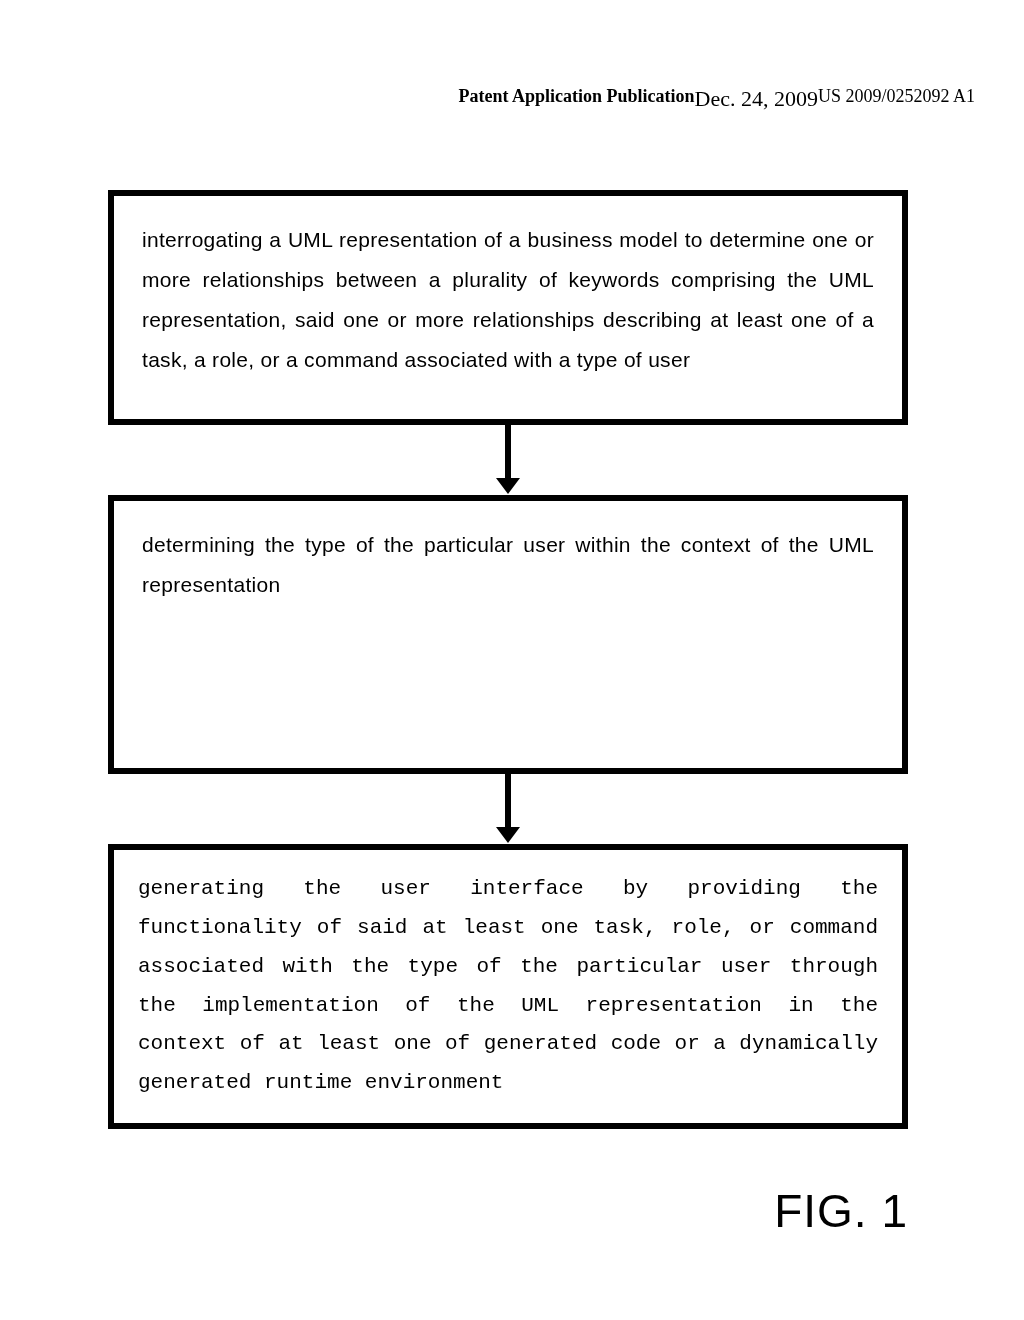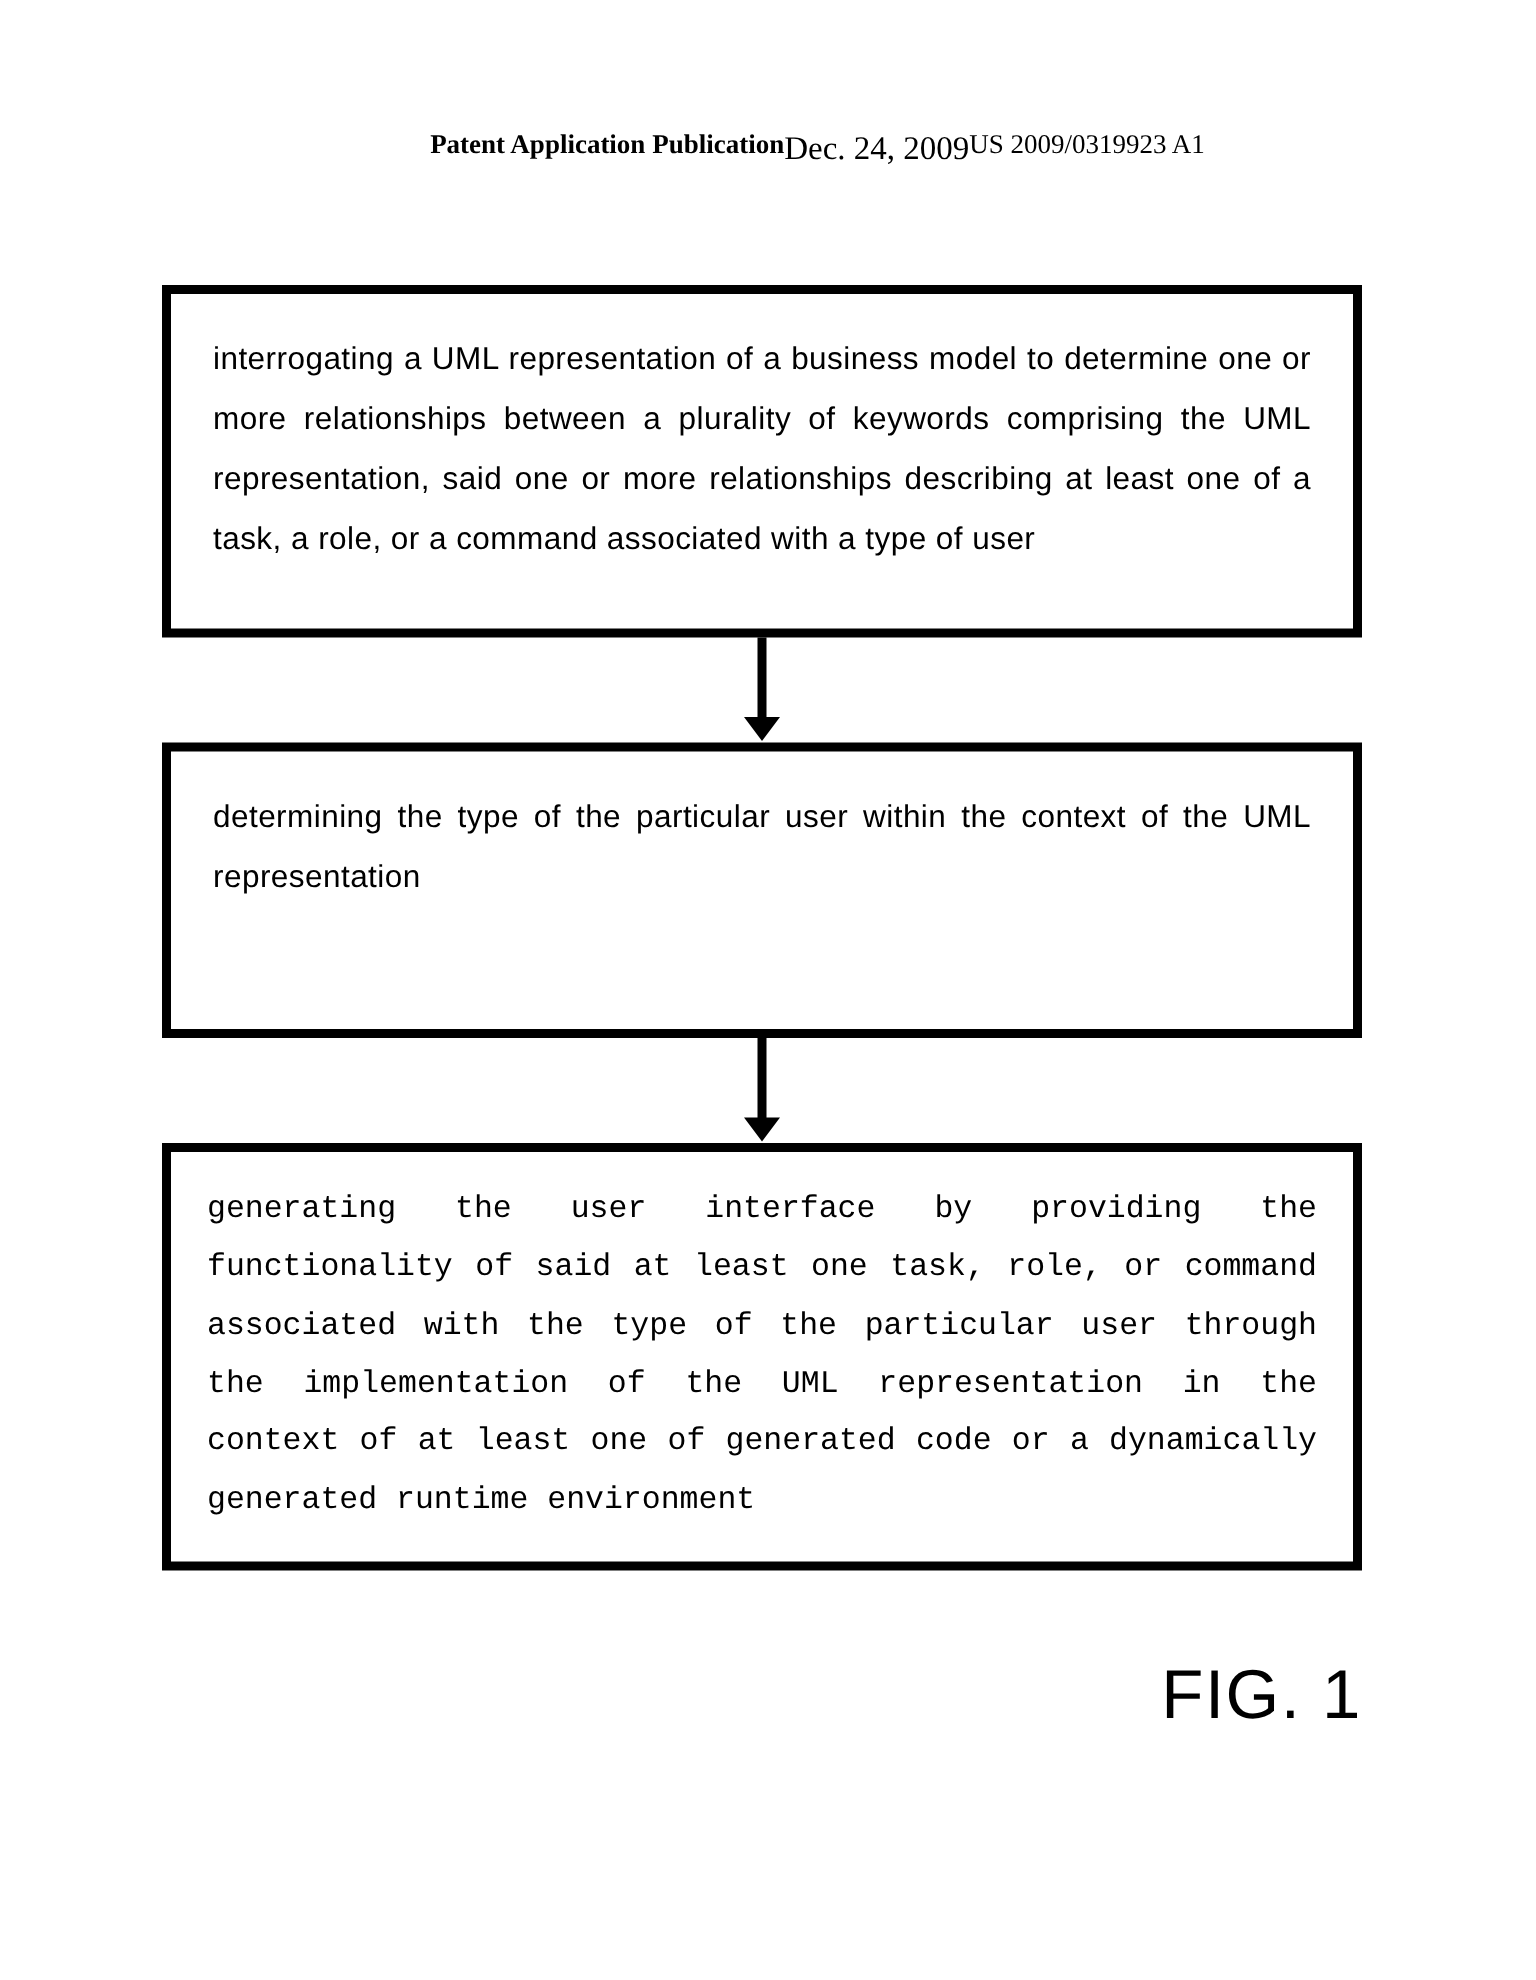--- a/index.html
+++ b/index.html
@@ -13,21 +13,21 @@
       background: #ffffff;
       font-family: Arial, Helvetica, sans-serif;
       position: relative;
     }
     .header {
       position: absolute;
       top: 86px;
       left: 0;
       width: 100%;
       display: flex;
-      justify-content: center;
+      justify-content: flex-end;
       padding: 0 49px 0 115px;
     }
     .header-left {
       font-weight: bold;
       font-size: 18px;
       font-family: "Times New Roman", Times, serif;
     }
     .header-center {
       font-size: 22px;
       font-family: Liberation Serif, serif;
@@ -48,21 +48,21 @@
       font-size: 21px;
       line-height: 1.9;
       text-align: justify;
     }
     .box1 {
       height: 235px;
       font-family: "Trebuchet MS", Verdana, sans-serif;
       letter-spacing: 0.3px;
     }
     .box2 {
-      height: 197px;
+      height: 279px;
       font-family: "Trebuchet MS", Verdana, sans-serif;
       letter-spacing: 0.3px;
     }
     .box3 {
       font-family: Liberation Mono, monospace;
       padding: 20px 24px;
       line-height: 1.85;
     }
     .arrow-container {
       display: flex;
@@ -96,21 +96,21 @@
       margin-top: 55px;
       letter-spacing: 1px;
     }
   </style>
 </head>
 <body>
 
 <div class="header">
   <span class="header-left">Patent Application Publication</span>
   <span class="header-center">Dec. 24, 2009</span>
-  <span class="header-right">US 2009/0319923 A1</span>
+  <span class="header-right">US 2009/0252092 A1</span>
 </div>
 
 <div class="diagram-container">
   <div class="box box1">interrogating a UML representation of a business model to determine one or more relationships between a plurality of keywords comprising the UML representation, said one or more relationships describing at least one of a task, a role, or a command associated with a type of user</div>
 
   <div class="arrow-container">
     <div class="arrow"></div>
   </div>
 
   <div class="box box2">determining the type of the particular user within the context of the UML representation</div>

